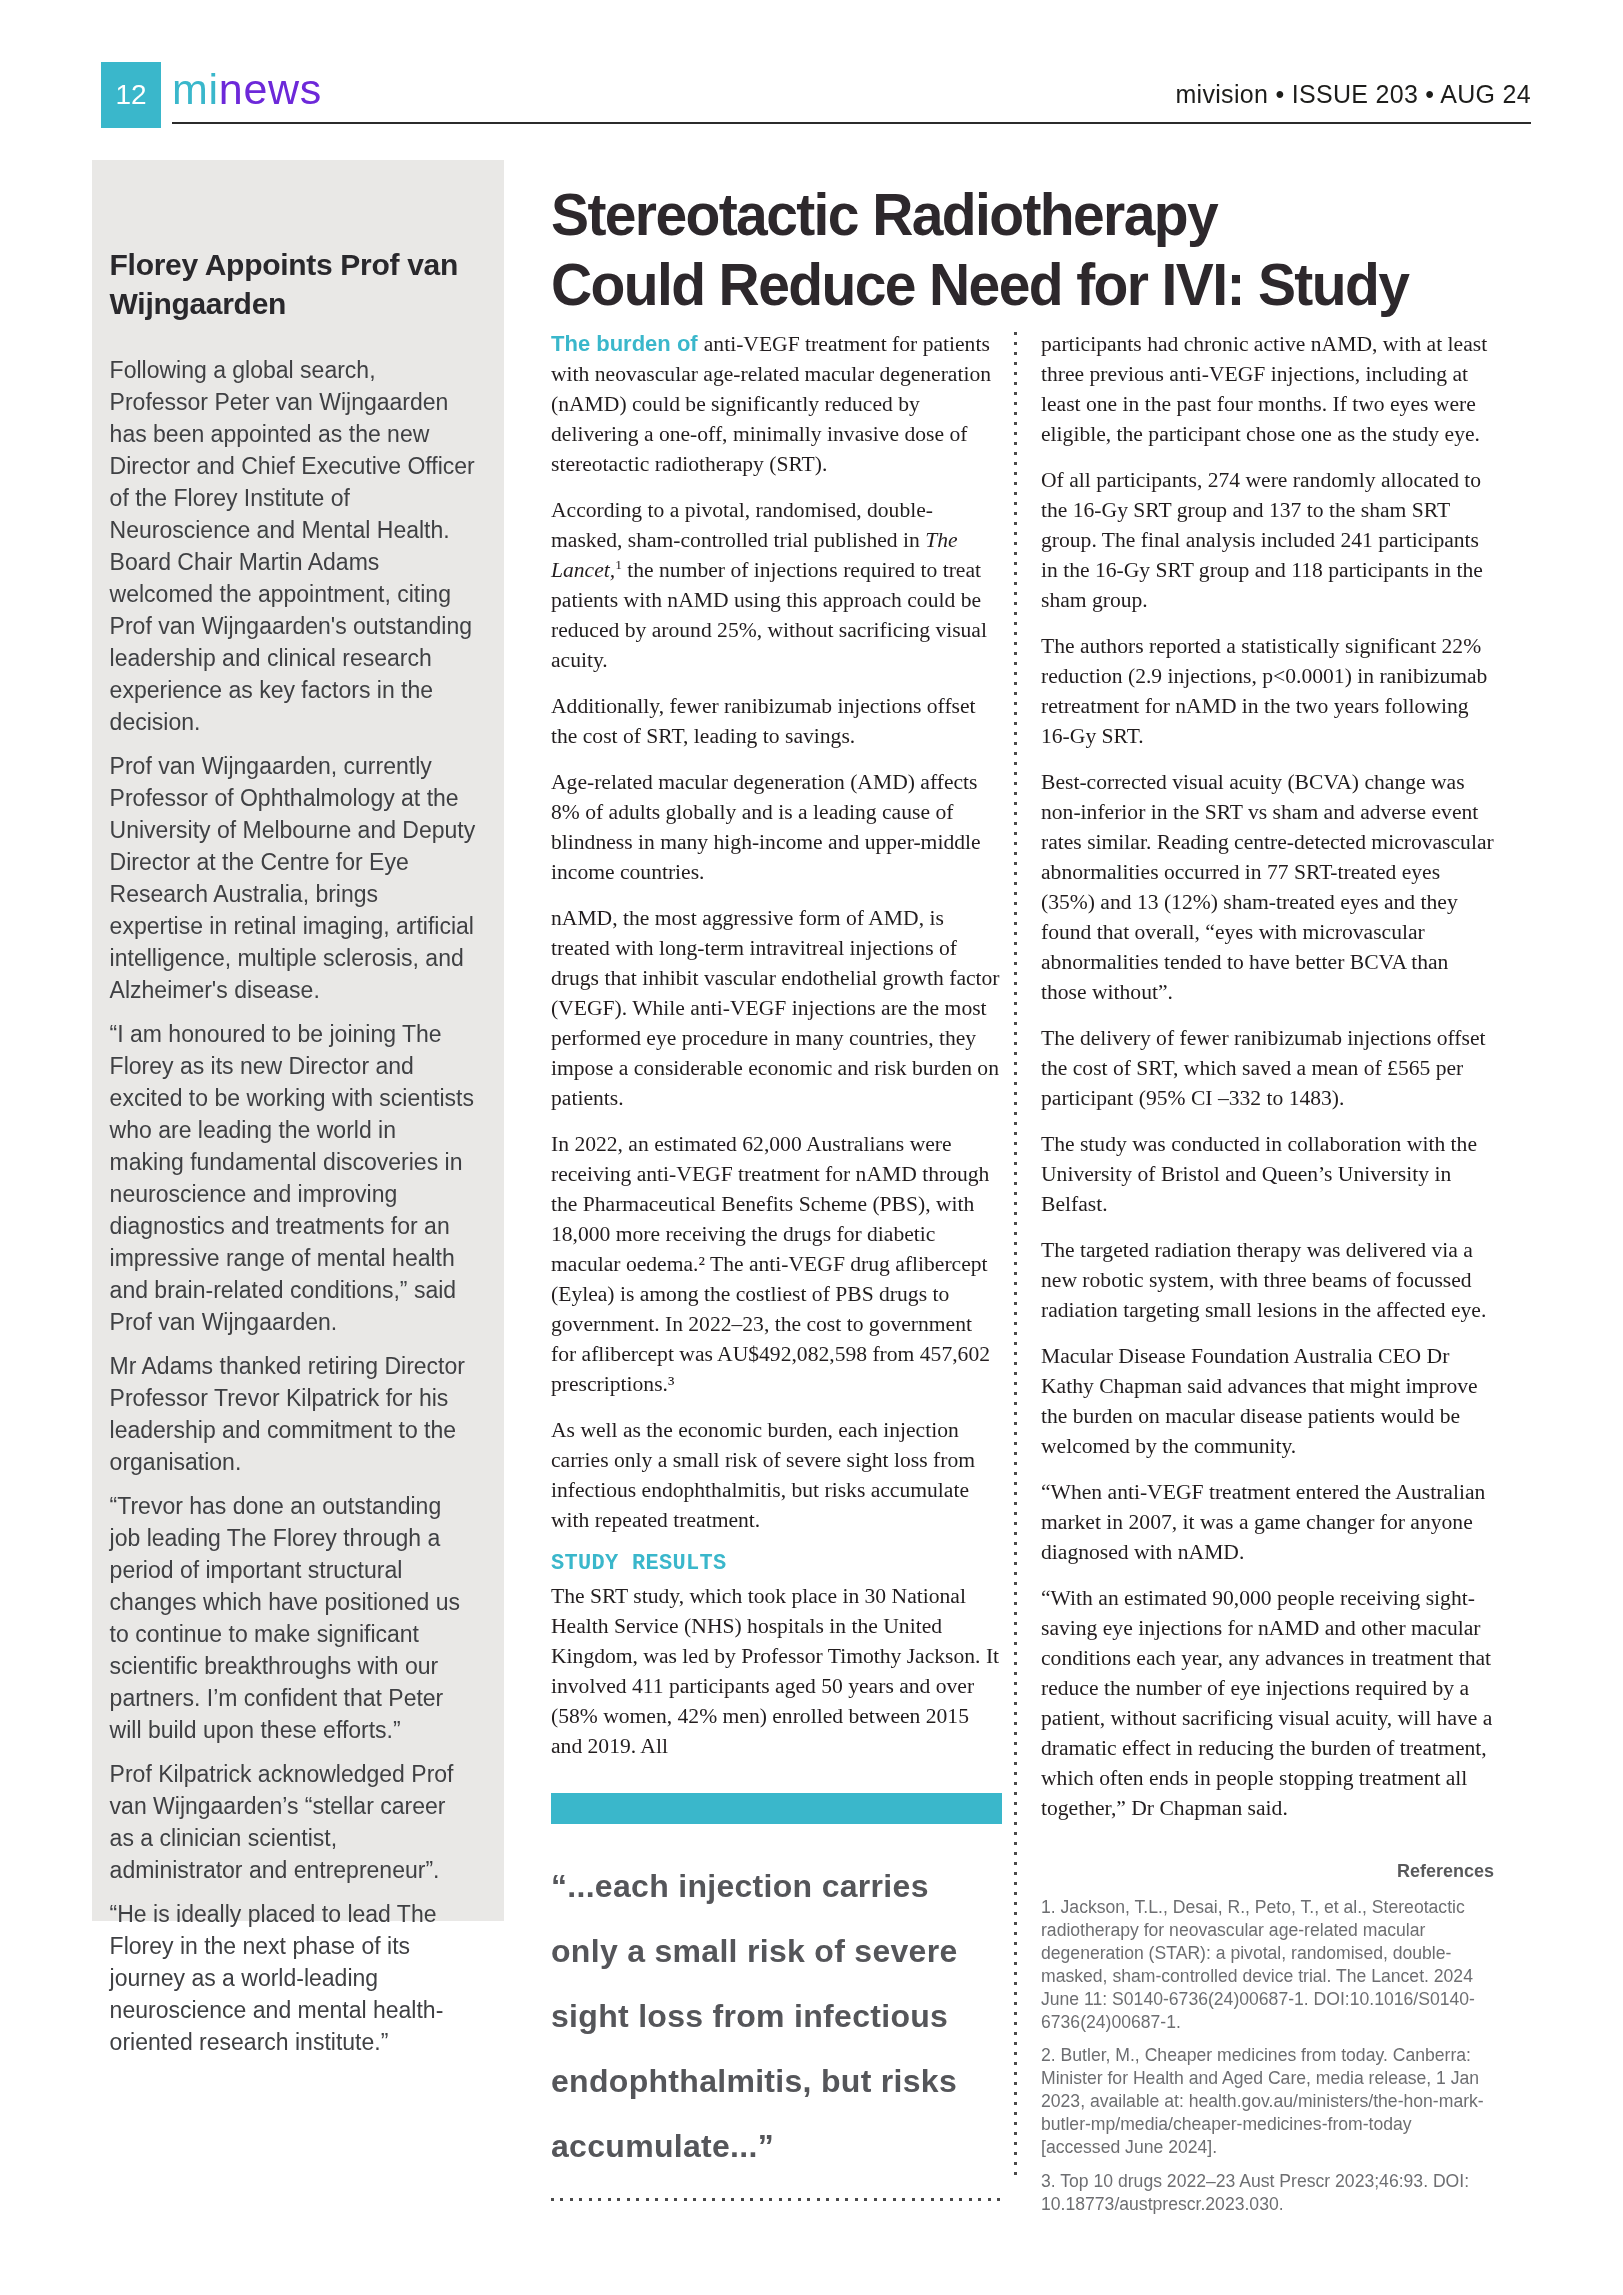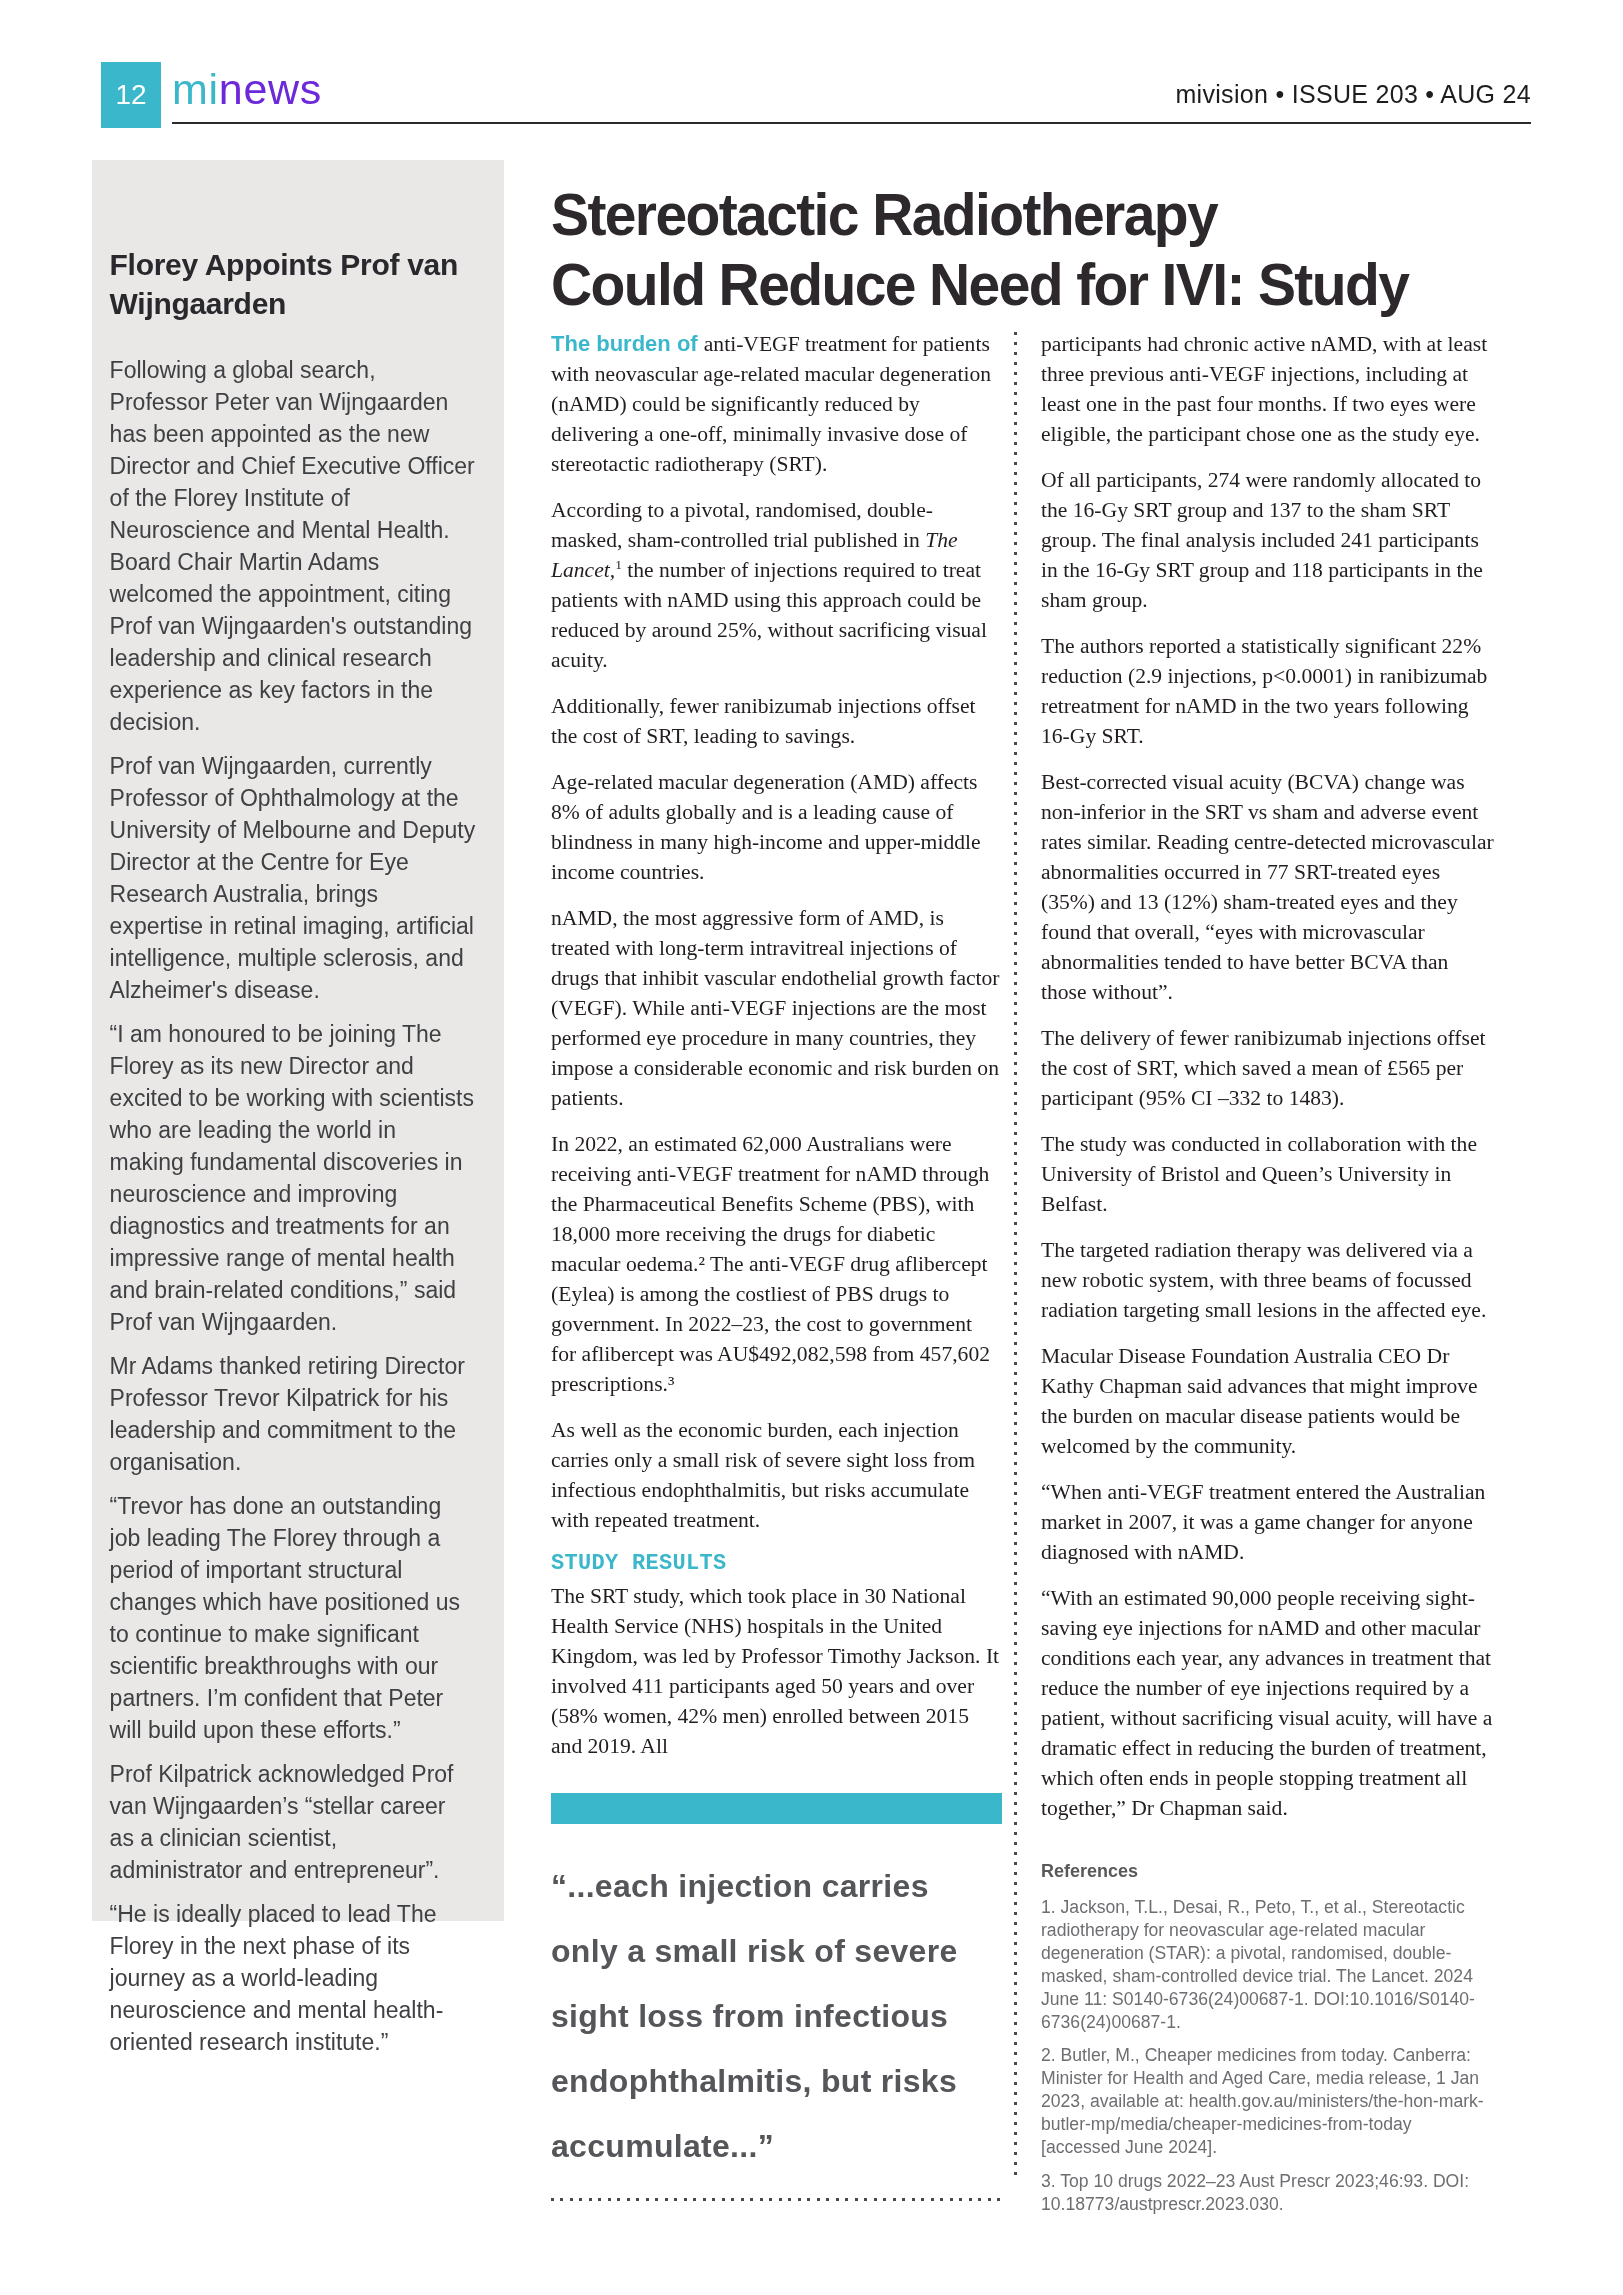--- a/index.html
+++ b/index.html
@@ -71,21 +71,21 @@
     margin:0;padding:0;font-size:32px;line-height:65px;font-weight:700;
     color:var(--gray-quote);letter-spacing:0.3px;
   }
   .dotted-rule{
     margin-top:19px;width:100%;height:2.7px;
     background:repeating-linear-gradient(to right,#4a4a4a 0 2.7px,transparent 2.7px 9.5px);
   }
 
   
   .refs{margin-top:38px;color:var(--gray-ref);}
-  .refs h4{margin:0 0 13.5px 0;font-size:18px;font-weight:700;color:#58595b;}
+  .refs h4{margin:0 0 13.5px 0;font-size:18px;font-weight:700;color:#58595b;text-align:right;}
   .refs p{margin:0 0 10.8px 0;font-size:17.6px;line-height:23px;font-weight:400;}
 </style>
 </head>
 <body>
 
 <div class="page">
 
   <div class="pagenum-box">
     <span>12</span>
   </div>

